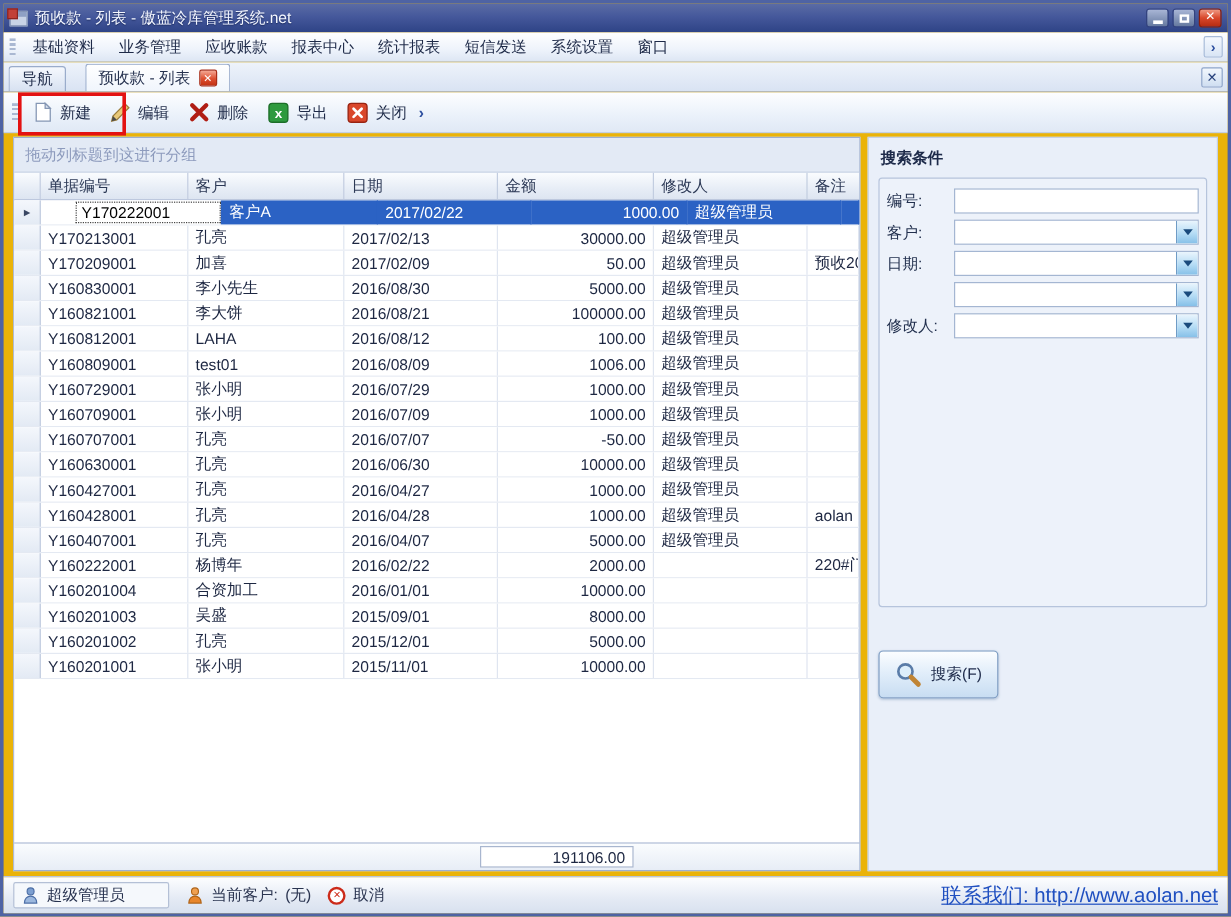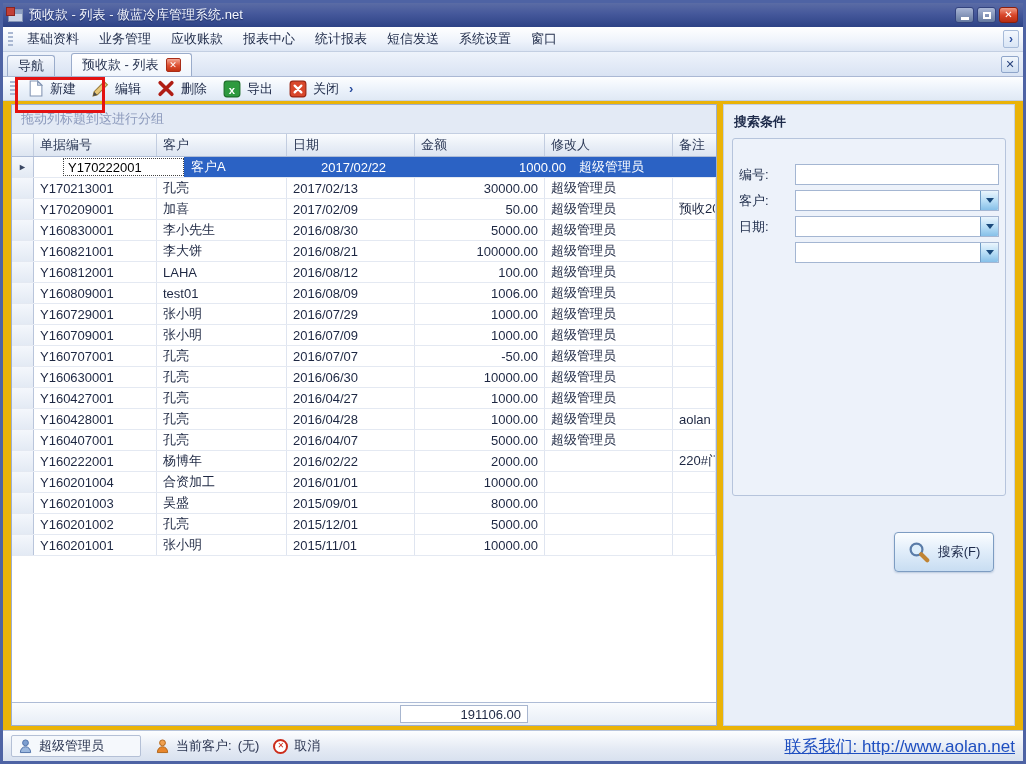--- a/index.html
+++ b/index.html
@@ -43,21 +43,21 @@
          background:linear-gradient(#f5f8fd,#d7e1f1); font-size:13px; color:#273350; }
   .tab.active { height:23px; background:linear-gradient(#ffffff,#f0f5fc); font-weight:normal; }
   .tab-close { width:15px; height:14px; margin-left:7px; border-radius:2px; border:1px solid #a82d18;
                background:linear-gradient(#f4a793,#dd4f31 55%,#c33314); color:#fff; font-size:9px;
                font-weight:bold; display:flex; align-items:center; justify-content:center; line-height:1; }
   .tabstrip-close { margin-left:auto; width:18px; height:17px; margin-bottom:3px; border-radius:2px;
                     border:1px solid #8fa5ca; background:linear-gradient(#f2f7fd,#cfdef1);
                     color:#29437c; font-size:11px; font-weight:bold; display:flex; align-items:center; justify-content:center; }
 
   
-  .toolbar { height:24px; background:linear-gradient(#fdfeff,#eaf1fa 60%,#e0e9f5);
+  .toolbar { height:34px; background:linear-gradient(#fdfeff,#eaf1fa 60%,#e0e9f5);
              border-bottom:1px solid #c3cfe2; display:flex; align-items:center; padding:0 6px; flex:0 0 auto; }
   .tool-btn { display:flex; align-items:center; gap:6px; padding:4px 8px; border-radius:3px; color:#1e2a48; }
   .tool-btn svg { display:block; }
   .tb-chev { color:#2a4d9e; font-weight:bold; font-size:13px; margin-left:2px; }
   .annotation-box { position:absolute; left:12px; top:74px; width:90px; height:36px;
                     border:3px solid #e31212; z-index:40; pointer-events:none; }
 
   
   .content { flex:1; display:flex; padding:3px 8px 4px 8px; gap:6px; min-height:0; }
 
@@ -86,30 +86,30 @@
   .grid-summary { flex:0 0 23px; border-top:1px solid #aebcd6;
                   background:linear-gradient(#fafcfe,#e7edf6); position:relative; }
   .total-box { position:absolute; left:388px; width:128px; top:2px; bottom:2px; background:#fff;
                border:1px solid #a8b6cf; display:flex; align-items:center; justify-content:flex-end;
                padding:0 6px; font-size:13px; color:#1d2742; }
 
   
   .search-panel { flex:0 0 210px; background:#e9eff9; border:1px solid #c4d0e4; padding:6px 8px; 
                   display:flex; flex-direction:column; }
   .search-title { font-weight:bold; color:#1d2a4a; font-size:13px; padding:2px 0 7px 2px; }
-  .search-box { border:1px solid #b6c4dc; border-radius:3px; height:358px; padding:25px 6px; background:#edf2fa; }
+  .search-box { border:1px solid #b6c4dc; border-radius:3px; height:358px; padding:8px 6px; background:#edf2fa; }
   .field-row { display:flex; align-items:center; margin-bottom:5px; height:21px; }
   .field-label { flex:0 0 56px; font-size:13px; color:#22304e; }
   .field-input { flex:1; height:21px; background:#fff; border:1px solid #a4b6d2; display:flex; }
   .field-text { flex:1; border:none; outline:none; height:100%; font:13px "Liberation Sans",sans-serif; padding:0 4px; background:transparent; }
   .dd-btn { flex:0 0 18px; border-left:1px solid #6f9cc6; border-radius:0 1px 1px 0;
             background:linear-gradient(#eaf5fd,#b5dcf5 55%,#86c0e8); display:flex; align-items:center; justify-content:center; }
   .dd-arrow { width:0; height:0; border-left:4px solid transparent; border-right:4px solid transparent;
               border-top:5px solid #1a4a7c; }
-  .search-btn-row { margin-top:36px; display:flex; justify-content:flex-end; padding-right:12px; }
+  .search-btn-row { margin-top:36px; display:flex; justify-content:flex-start; padding-right:12px; }
   .search-btn { width:100px; height:40px; border:1px solid #7d9cc2; border-radius:4px;
                 background:linear-gradient(#fbfdff,#e2eefa 45%,#c8ddf2); box-shadow:0 1px 2px #b9c8dc;
                 display:flex; align-items:center; justify-content:center; gap:8px; font-size:13px; color:#1d2a4a; }
 
   
   .statusbar { flex:0 0 31px; background:linear-gradient(#fdfeff,#e4eaf4 60%,#d8e1ef);
                border-top:1px solid #b9c5db; display:flex; align-items:center; padding:0 8px; }
   .user-box { width:130px; height:22px; border:1px solid #b4c0d6; background:#f5f8fc; border-radius:2px;
               display:flex; align-items:center; gap:6px; padding:0 6px; }
   .sb-item { display:flex; align-items:center; gap:6px; margin-left:14px; color:#2a3450; }
@@ -432,20 +432,29 @@
         </div>
         <div class="field-row">
           <div class="field-label"></div>
           <div class="field-input">
             <input class="field-text" type="text" style="">
             <div class="dd-btn">
                 <div class="dd-arrow"></div>
               </div>
           </div>
         </div>
+        <div class="field-row">
+          <div class="field-label">修改人:</div>
+          <div class="field-input">
+            <input class="field-text" type="text" style="">
+            <div class="dd-btn">
+                <div class="dd-arrow"></div>
+              </div>
+          </div>
+        </div>
       </div>
       <div class="search-btn-row">
         <div class="search-btn">
           <svg width="22" height="22" viewBox="0 0 16 16">
             <circle cx="6.2" cy="6.2" r="4.3" fill="#ddeefb" stroke="#5a7ca8" stroke-width="1.6"></circle>
             <line x1="9.6" y1="9.6" x2="14" y2="14" stroke="#c08434" stroke-width="3" stroke-linecap="round"></line>
           </svg>
           <span>搜索(F)</span>
         </div>
       </div>

